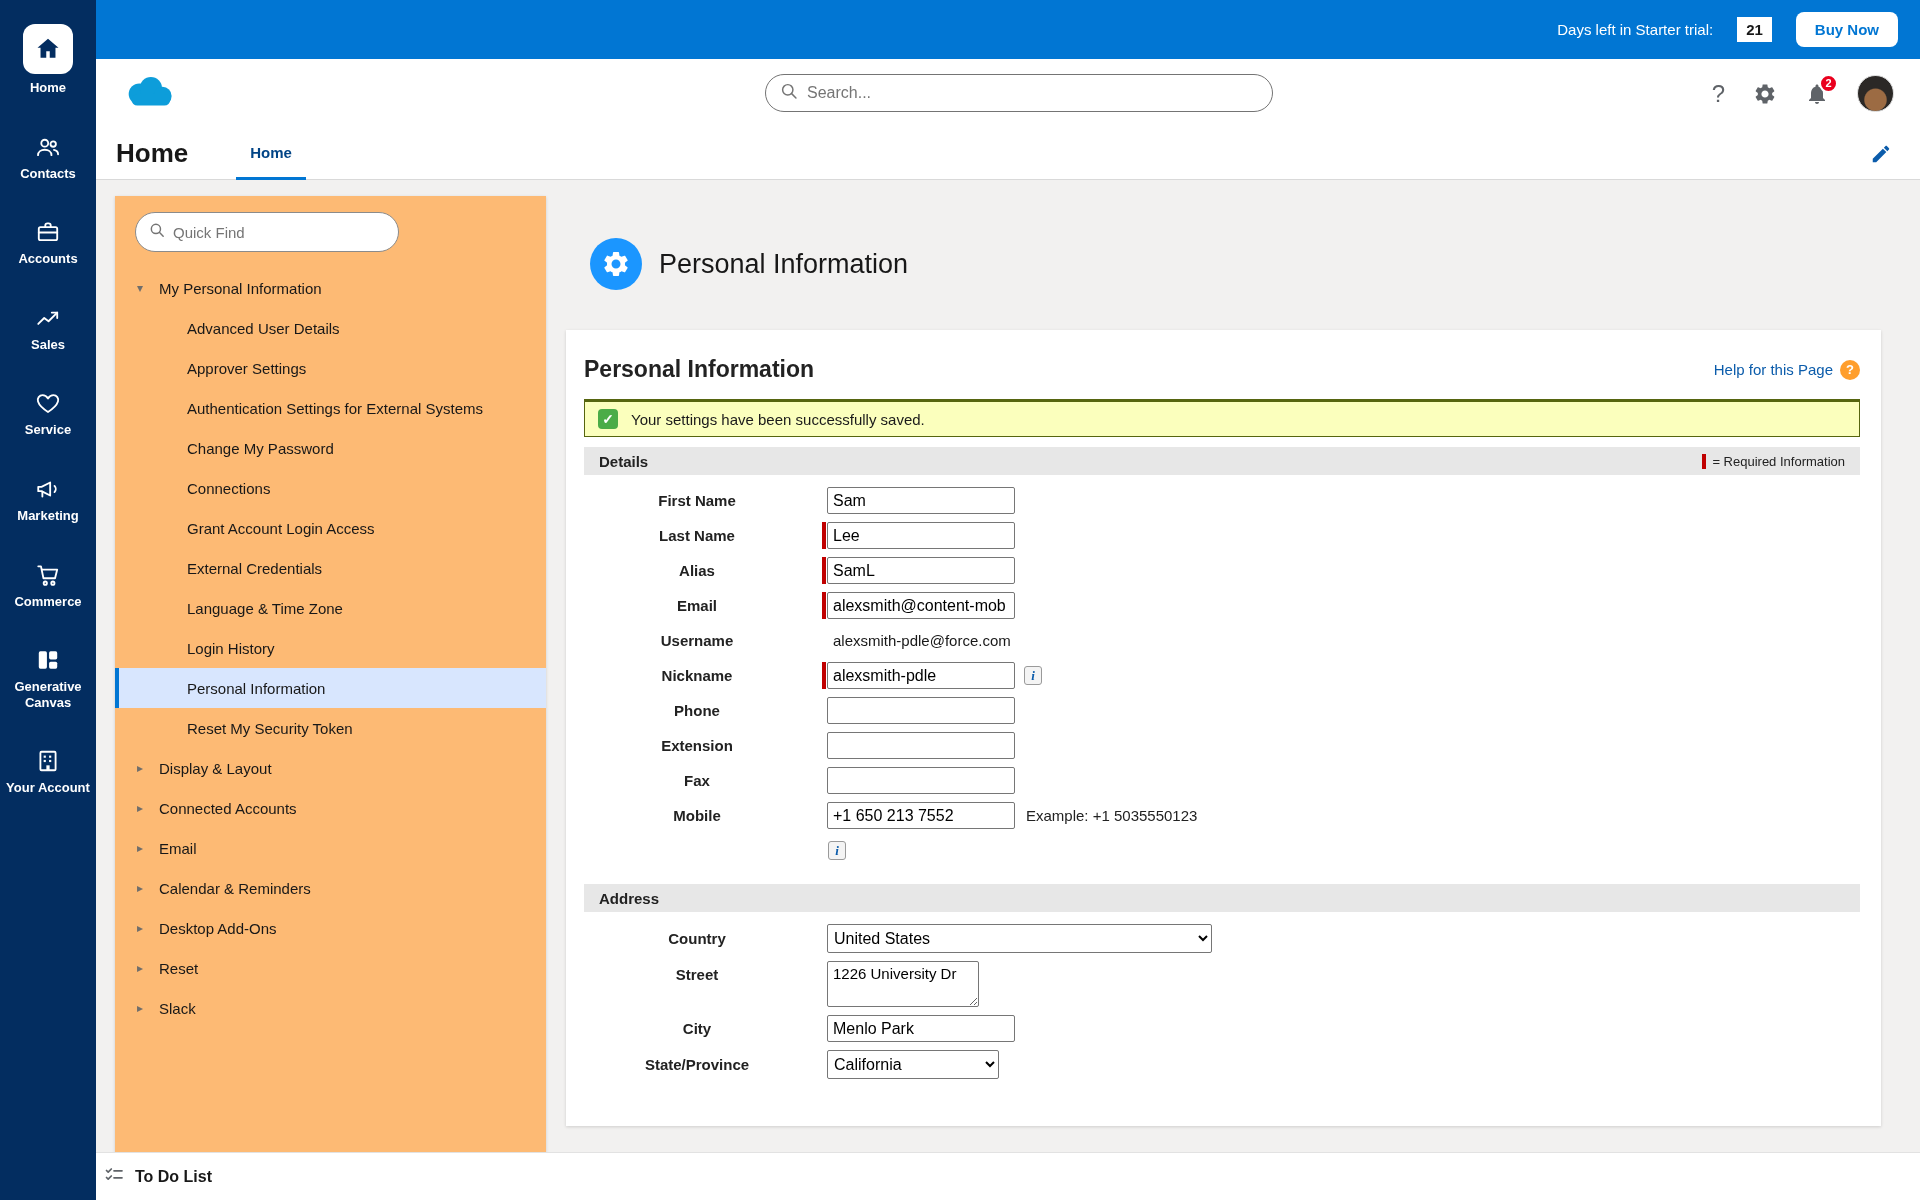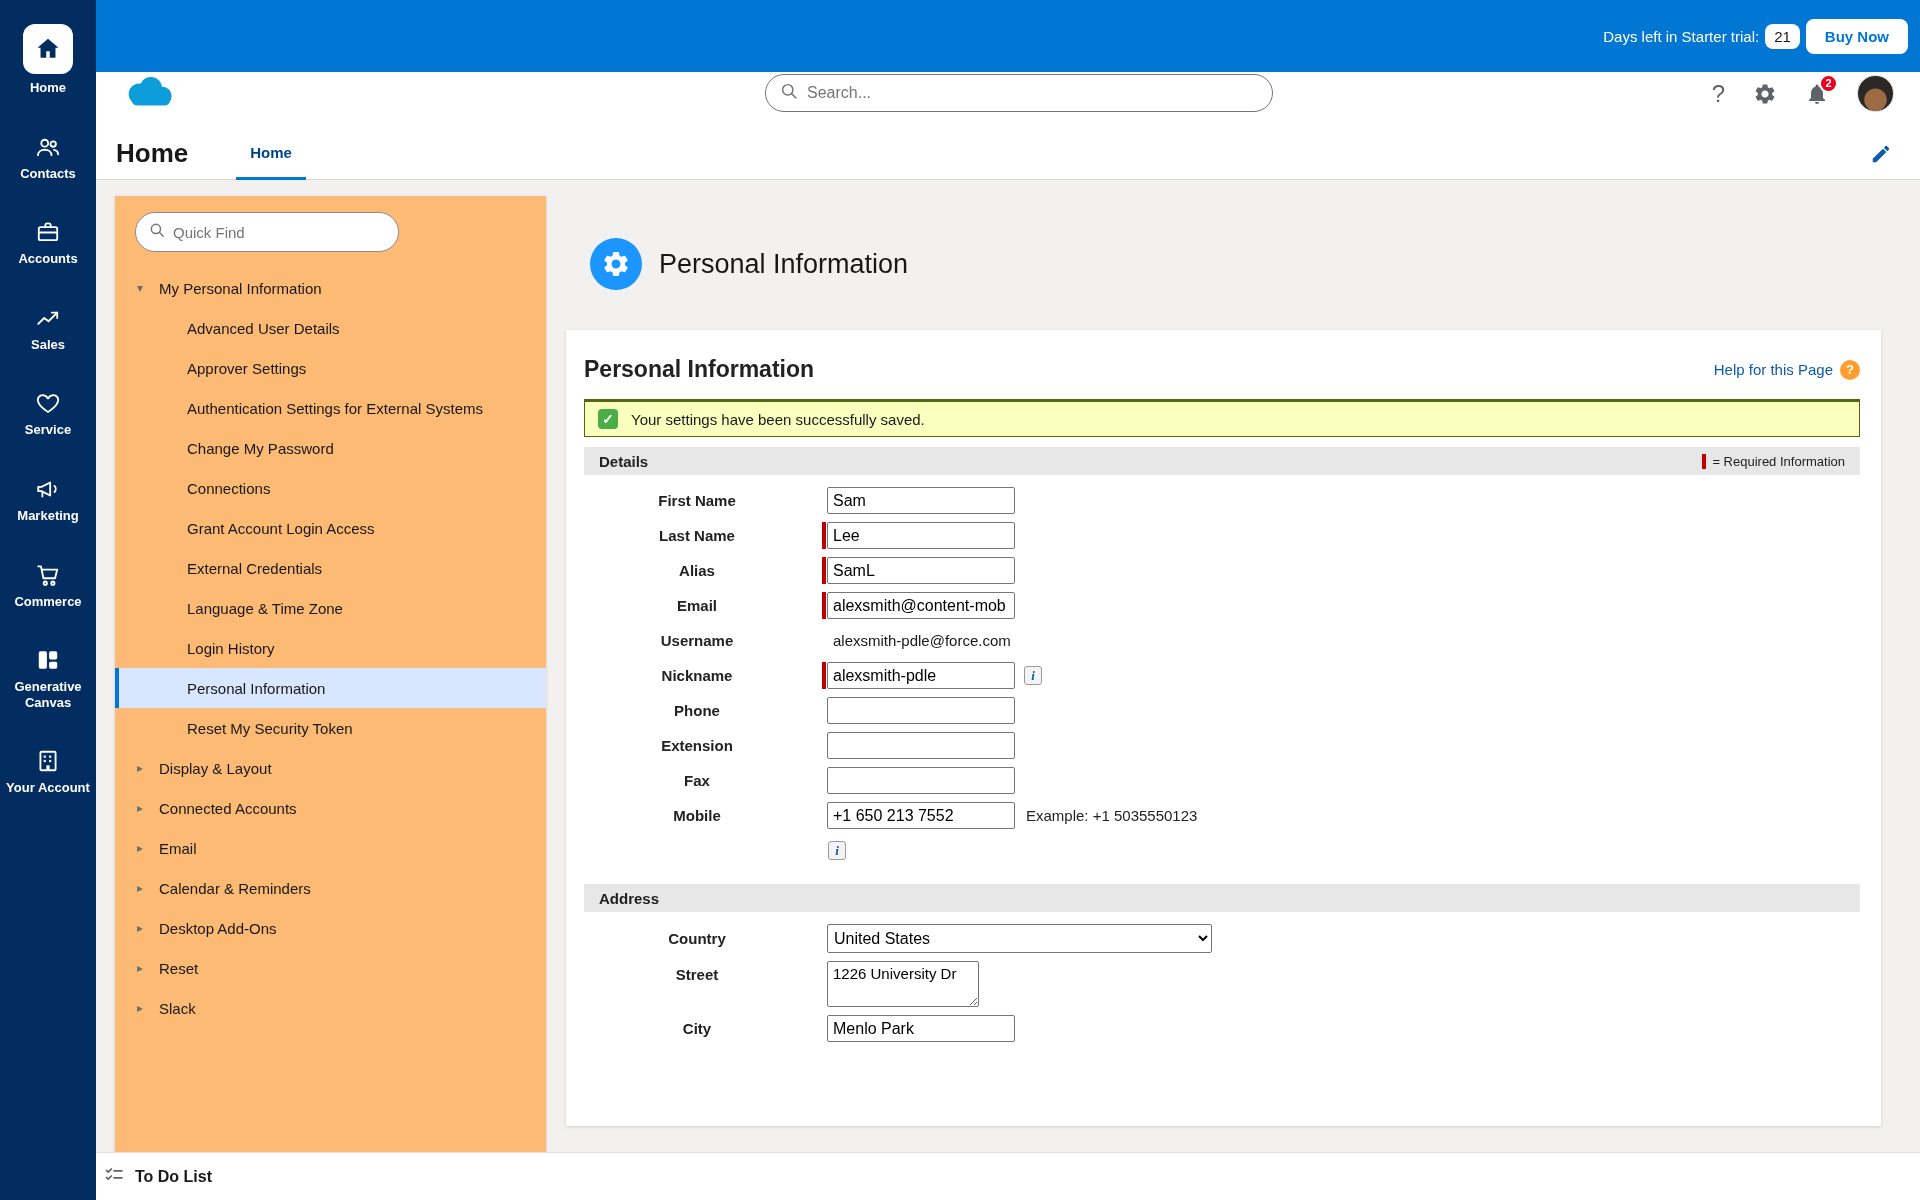--- a/index.html
+++ b/index.html
@@ -7,23 +7,23 @@
   body{font-family:"Liberation Sans",sans-serif;background:#f2f1f0;position:relative;overflow:hidden;color:#181818}
 
   
   .appnav{position:absolute;left:0;top:0;width:96px;height:1200px;background:#032d60;z-index:30;display:flex;flex-direction:column;align-items:center}
   .home-tile{width:50px;height:50px;background:#fff;border-radius:12px;margin-top:24px;display:flex;align-items:center;justify-content:center;cursor:pointer}
   .nav-label{color:#fff;font-size:13px;font-weight:700;margin-top:6px;text-align:center;line-height:1.2;max-width:88px}
   .nav-item{margin-top:38px;display:flex;flex-direction:column;align-items:center;width:92px;cursor:pointer}
   .nav-item svg{display:block}
 
   
-  .topbar{position:absolute;left:96px;right:0;top:0;height:72px;background:#0176d3;display:flex;align-items:center;justify-content:flex-end;gap:6px;padding-right:12px;color:#fff;z-index:20}
+  .topbar{position:absolute;left:96px;right:0;top:0;height:59px;background:#0176d3;display:flex;align-items:center;justify-content:flex-end;gap:24px;padding-right:22px;color:#fff;z-index:20}
   .trial-label{font-size:15px}
-  .trial-badge{background:#fff;color:#181818;font-weight:400;font-size:15px;border-radius:8px;padding:4px 9px}
+  .trial-badge{background:#fff;color:#181818;font-weight:700;font-size:15px;border-radius:0;padding:4px 9px}
   .buy-now{background:#fff;color:#0176d3;font-weight:700;font-size:15px;border-radius:8px;padding:9px 19px;border:none;cursor:pointer;font-family:inherit}
 
   
   .gheader{position:absolute;left:96px;right:0;top:59px;height:69px;background:#fff;z-index:10}
   .logo{position:absolute;left:24px;top:16px}
   .search-wrap{position:absolute;left:669px;top:15px;width:508px;height:38px;border:1px solid #747474;border-radius:19px;display:flex;align-items:center;padding:0 14px;background:#fff}
   .search-input{border:none;outline:none;flex:1;font-size:16px;margin-left:9px;color:#181818;font-family:inherit;background:transparent}
   .hicons{position:absolute;right:26px;top:0;height:69px;display:flex;align-items:center;gap:28px}
   .hicon{cursor:pointer;display:flex;align-items:center;position:relative}
   .help-q-glyph{font-size:24px;color:#5f6368;font-weight:400}
@@ -433,20 +433,25 @@
       <div class="form-row top">
         <label class="form-label">Street</label>
         <span class="req-slot"></span>
         <textarea class="txt" style="">1226 University Dr</textarea>
       </div>
       <div class="form-row">
         <label class="form-label">City</label>
         <span class="req-slot"></span>
         <input class="txt" value="Menlo Park" style="">
       </div>
+      <div class="form-row">
+        <label class="form-label">State/Province</label>
+        <span class="req-slot"></span>
+        <select class="txt state"><option>California</option></select>
+      </div>
     </div>
 
   </section>
 </main>
 
 <footer class="footer">
   <span>
     <svg width="20" height="20" viewBox="0 0 20 20" fill="none" stroke="#5f6368" stroke-width="1.7" stroke-linecap="round" stroke-linejoin="round">
         <path d="M2.5 5.5 4.2 7.2 7.3 4"></path>
         <path d="M10 5.8h8"></path>

